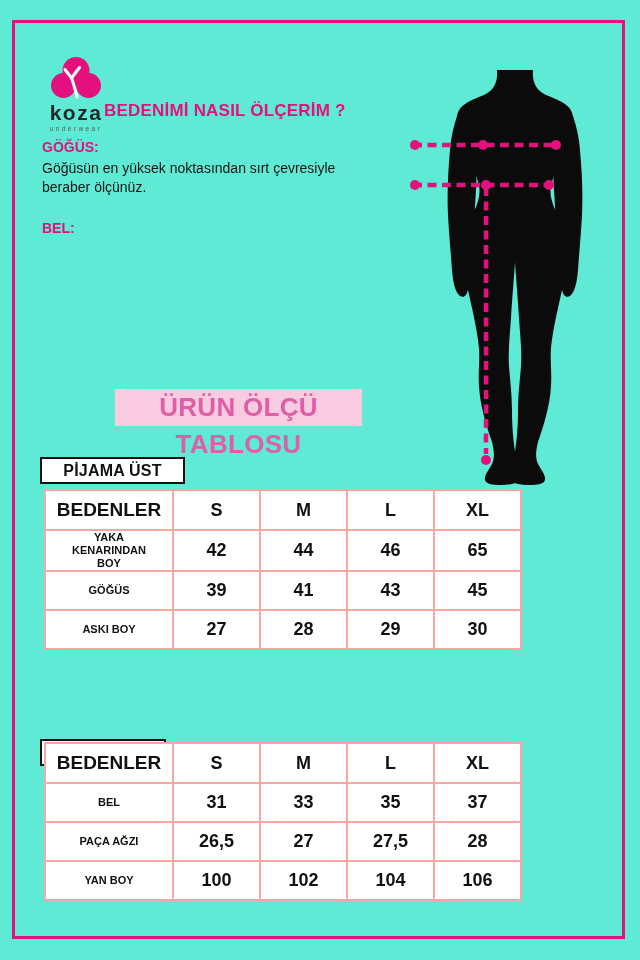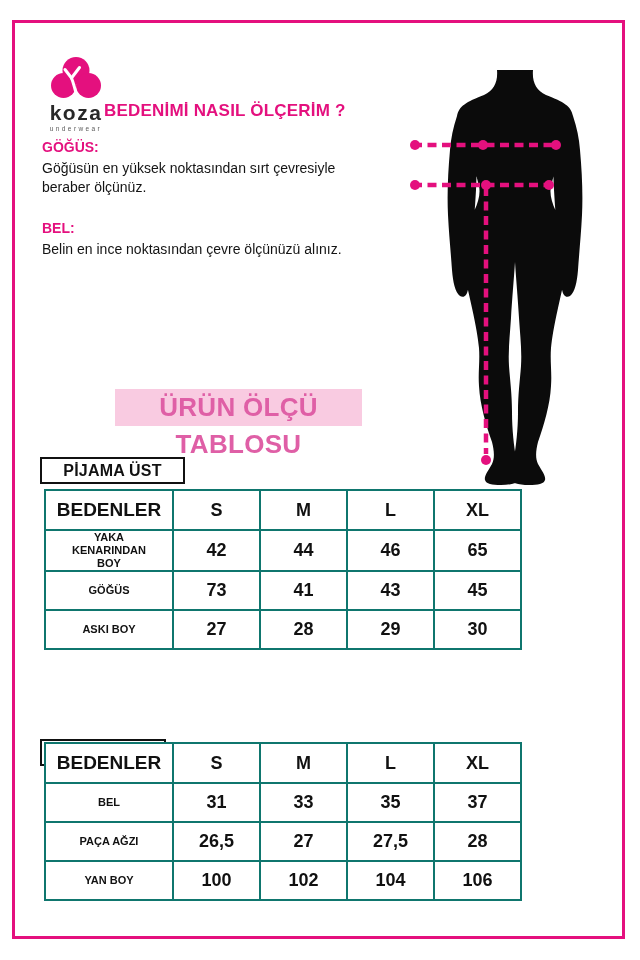--- a/index.html
+++ b/index.html
@@ -1,19 +1,19 @@
 <!DOCTYPE html>
 <html><head>
 <meta charset="utf-8">
 <style>
   * { margin:0; padding:0; box-sizing:border-box; }
   html,body { background:#e8e8e8; }
   .page{
     position:relative; width:640px; height:960px; margin:0 auto;
-    background:#ffffff; font-family:"Liberation Sans", sans-serif; overflow:hidden;
+    background:#5eead4; font-family:"Liberation Sans", sans-serif; overflow:hidden;
   }
   .frame{
     position:absolute; left:12px; top:20px; width:613px; height:919px;
     border:3px solid #E4107E; pointer-events:none;
   }
   
   .logo{ position:absolute; left:38px; top:56px; width:76px; text-align:center; }
   .logo svg{ display:block; margin:0 auto; }
   .brand-name{ font-size:21px; font-weight:bold; color:#282828; letter-spacing:1.5px; line-height:1.05; }
   .brand-sub{ font-size:6.5px; color:#5a5a5a; letter-spacing:2.4px; margin-top:1px; }
@@ -38,21 +38,21 @@
   .tbl-label{
     position:absolute; border:2px solid #111; background:#fff; color:#111;
     font-weight:bold; font-size:16px; display:flex; align-items:center;
     justify-content:center; letter-spacing:0.2px;
   }
   .lbl-1{ left:40px; top:457px; width:145px; height:27px; }
   .lbl-2{ left:40px; top:711px; width:126px; height:27px;margin-top:28px; }
   table.size{ position:absolute; border-collapse:collapse; table-layout:fixed; background:#fff; }
   .tbl-1{ left:44px; top:489px; } .tbl-2{ left:44px; top:742px; }
   table.size th, table.size td{
-    border:2px solid #0f766e; text-align:center; vertical-align:middle; color:#111; overflow:hidden;
+    border:2px solid #fca5a5; text-align:center; vertical-align:middle; color:#111; overflow:hidden;
   }
   table.size tr.head{ height:40px; }
   table.size tr.row{ height:39px; }
   th.c-hdr{ font-size:19px; font-weight:bold; }
   th.c-size{ font-size:18px; font-weight:bold; }
   td.lbl{ font-size:11px; font-weight:bold; line-height:13px; padding:0 19px; }
   td.val{ font-size:18px; font-weight:bold; }
 </style>
 </head>
 <body>
@@ -80,21 +80,20 @@
 
   <div class="title">BEDENİMİ NASIL ÖLÇERİM ?</div>
 
   <div class="section sec-gogus">
     <h2>GÖĞÜS:</h2>
     <p>Göğüsün en yüksek noktasından sırt çevresiyle
 beraber ölçünüz.</p>
   </div>
   <div class="section sec-bel">
     <h2>BEL:</h2>
-    <p>Belin en ince noktasından çevre ölçünüzü alınız.</p>
   </div>
 
   <div class="banner">ÜRÜN ÖLÇÜ TABLOSU</div>
 
   <svg class="figure" viewBox="0 0 230 445">
     <path fill="#0b0b0b" d="
       M 97 20
       C 98 32 94 40 84 45
       C 66 52 59 56 57 66
       C 53 78 51 88 50 100
@@ -185,21 +184,21 @@
       </tr>
       <tr class="row">
         <td class="lbl">YAKA KENARINDAN BOY</td>
         <td class="val">42</td>
         <td class="val">44</td>
         <td class="val">46</td>
         <td class="val">65</td>
       </tr>
       <tr class="row">
         <td class="lbl">GÖĞÜS</td>
-        <td class="val">73</td>
+        <td class="val">39</td>
         <td class="val">41</td>
         <td class="val">43</td>
         <td class="val">45</td>
       </tr>
       <tr class="row">
         <td class="lbl">ASKI BOY</td>
         <td class="val">27</td>
         <td class="val">28</td>
         <td class="val">29</td>
         <td class="val">30</td>

